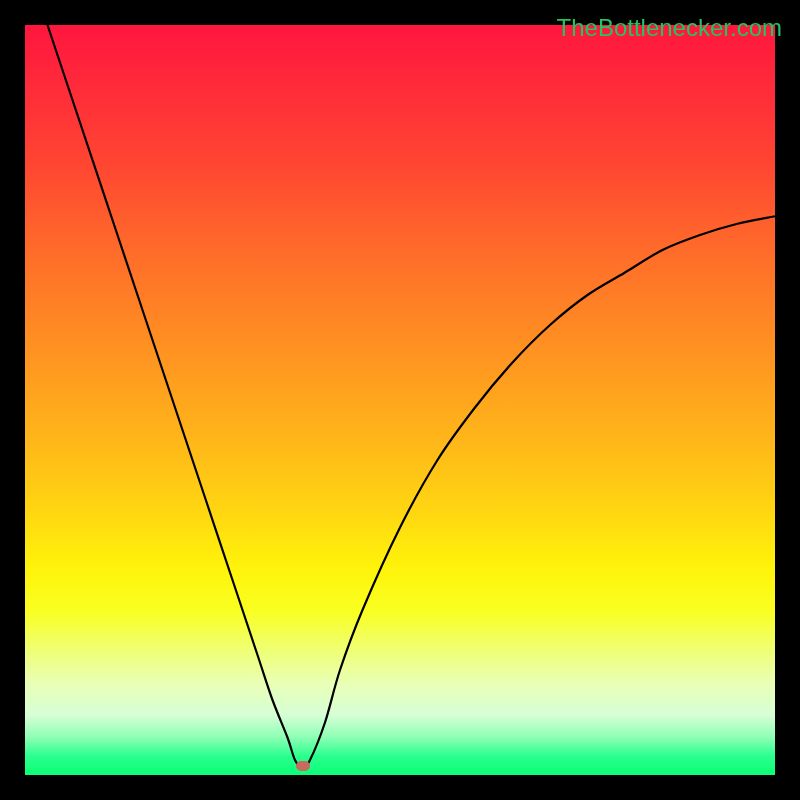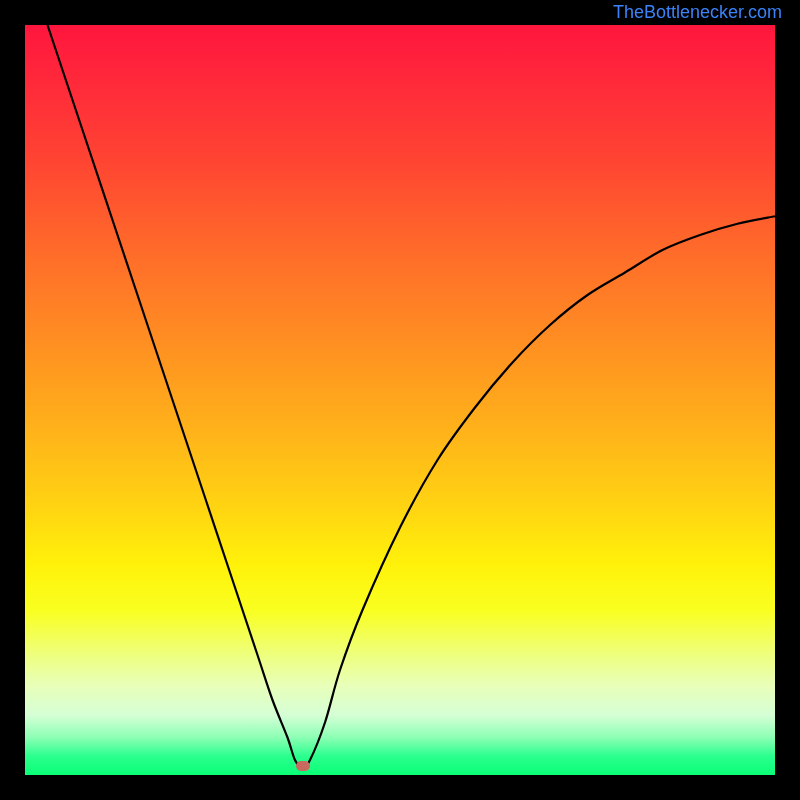--- a/index.html
+++ b/index.html
@@ -6,24 +6,24 @@
     margin: 0;
     padding: 0;
     width: 800px;
     height: 800px;
     background: #000;
     position: relative;
     font-family: Arial, sans-serif;
   }
   .watermark {
     position: absolute;
-    top: 2px;
+    top: 14px;
     right: 18px;
-    color: #3b82f6;
-    font-size: 18px;
+    color: #22c55e;
+    font-size: 24px;
     font-weight: 500;
     z-index: 10;
   }
   .plot {
     position: absolute;
     top: 25px;
     left: 25px;
     width: 750px;
     height: 750px;
   }

